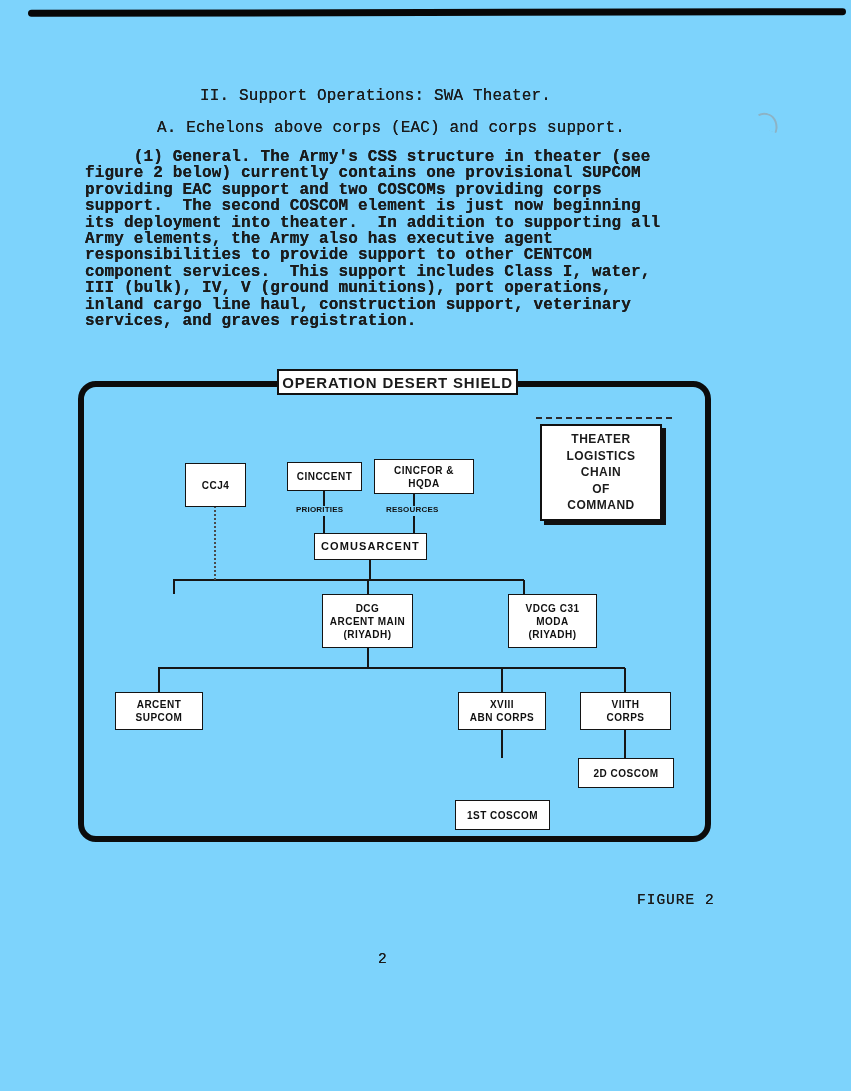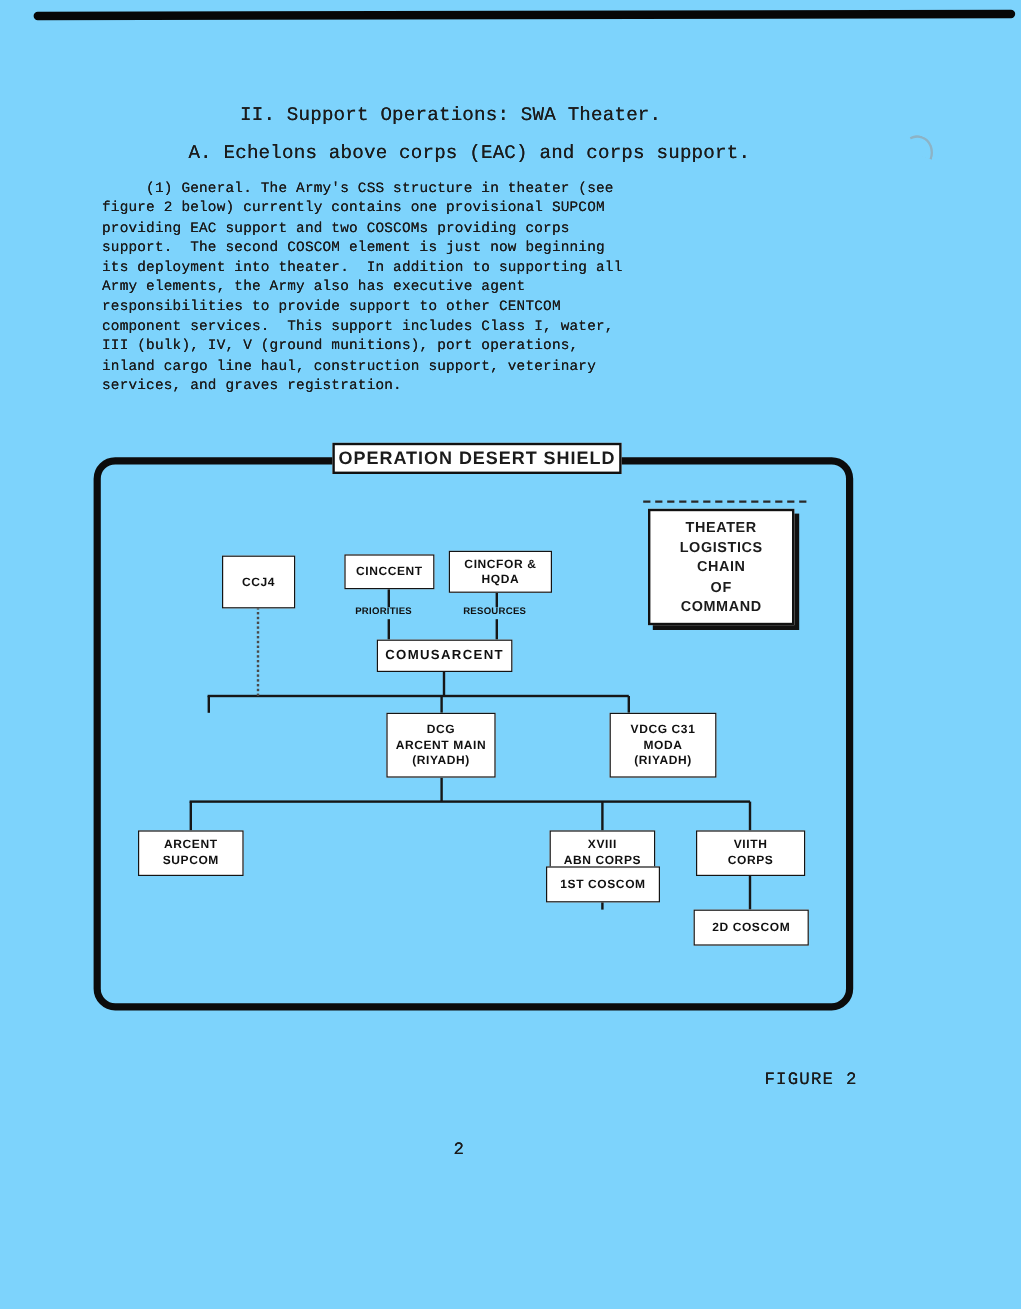--- a/index.html
+++ b/index.html
@@ -14,22 +14,22 @@
   .top-rule { position:absolute; left:28px; top:9px; width:818px; height:7px;
     background:#070707; border-radius:4px; transform:rotate(-0.12deg); }
   .artifact { position:absolute; left:752px; top:113px; width:28px; height:16px;
     border:2px solid #9a9a9a; border-bottom:none; border-left-color:transparent;
     border-radius:50% 50% 0 0 / 100% 100% 0 0; transform:rotate(20deg); opacity:.55; }
 
   
   .typed { text-shadow:0 0 .5px #1b1b1b; letter-spacing:.15px; }
   .h1 { position:absolute; left:200px; top:87px; font-size:16px; white-space:pre; }
   .h2 { position:absolute; left:133px; top:119px; font-size:16px; white-space:pre;margin-left:24px; }
-  .body-text { position:absolute; left:85px; top:149px; font-size:12px;
-    line-height:16.4px; white-space:pre; }
+  .body-text { position:absolute; left:85px; top:149px; font-size:16px;
+    line-height:16.4px; white-space:pre;font-weight:bold; }
   .figure-caption { position:absolute; left:637px; top:852px; font-size:14.5px;
     letter-spacing:1px;margin-top:40px; }
   .page-number { position:absolute; left:378px; top:951px; font-size:14.5px; }
 
   
   .frame { position:absolute; left:78px; top:381px; width:633px; height:461px;
     border:6px solid #0c0c0c; border-radius:18px; }
   .chart-title { position:absolute; left:277px; top:369px; width:241px; height:26px;
     background:#fff; border:2px solid #111; display:flex; align-items:center;
     justify-content:center; font-family:"Liberation Sans","DejaVu Sans",sans-serif;
@@ -42,29 +42,29 @@
     font-family:"Liberation Sans","DejaVu Sans",sans-serif; font-weight:bold;
     font-size:12px; line-height:16.5px; letter-spacing:.5px; white-space:pre-line; }
 
   .obox { position:absolute; background:#fff; border:1.5px solid #141414;
     display:flex; align-items:center; justify-content:center; text-align:center;
     font-family:"Liberation Sans","DejaVu Sans",sans-serif; font-weight:bold;
     font-size:10px; line-height:13px; letter-spacing:.5px; white-space:pre-line;
     color:#101010; }
   .b-ccj4       { left:185px; top:463px; width:61px;  height:44px; }
   .b-cinccent   { left:287px; top:462px; width:75px;  height:29px; }
-  .b-cincfor    { left:374px; top:459px; width:86px;  height:35px; }
+  .b-cincfor    { left:374px; top:459px; width:100px;  height:35px; }
   .b-comusarcent{ left:314px; top:533px; width:113px; height:27px; font-size:11px; letter-spacing:1.1px; }
   .b-dcglog     { left:128px; top:594px; width:91px;  height:54px; }
   .b-dcgmain    { left:322px; top:594px; width:91px;  height:54px; }
   .b-vdcg       { left:480px; top:594px; width:89px;  height:54px;margin-left:28px; }
   .b-supcom     { left:115px; top:692px; width:88px;  height:38px; }
   .b-xviii      { left:458px; top:692px; width:88px;  height:38px; }
   .b-viith      { left:580px; top:692px; width:91px;  height:38px; }
-  .b-coscom1    { left:455px; top:722px; width:95px;  height:30px; }
+  .b-coscom1    { left:455px; top:800px; width:95px;  height:30px; }
   .b-coscom2    { left:578px; top:758px; width:96px;  height:30px; }
 
   .flow-label { position:absolute; width:58px; text-align:left;
     font-family:"Liberation Sans","DejaVu Sans",sans-serif; font-weight:bold;
     font-size:8px; letter-spacing:.2px; color:#101010; }
   .l-priorities { left:296px; top:505px; }
   .l-resources  { left:386px; top:505px; }
 
   .line { position:absolute; background:#161616; }
   .v { width:1.6px; } .h { height:1.6px; }

